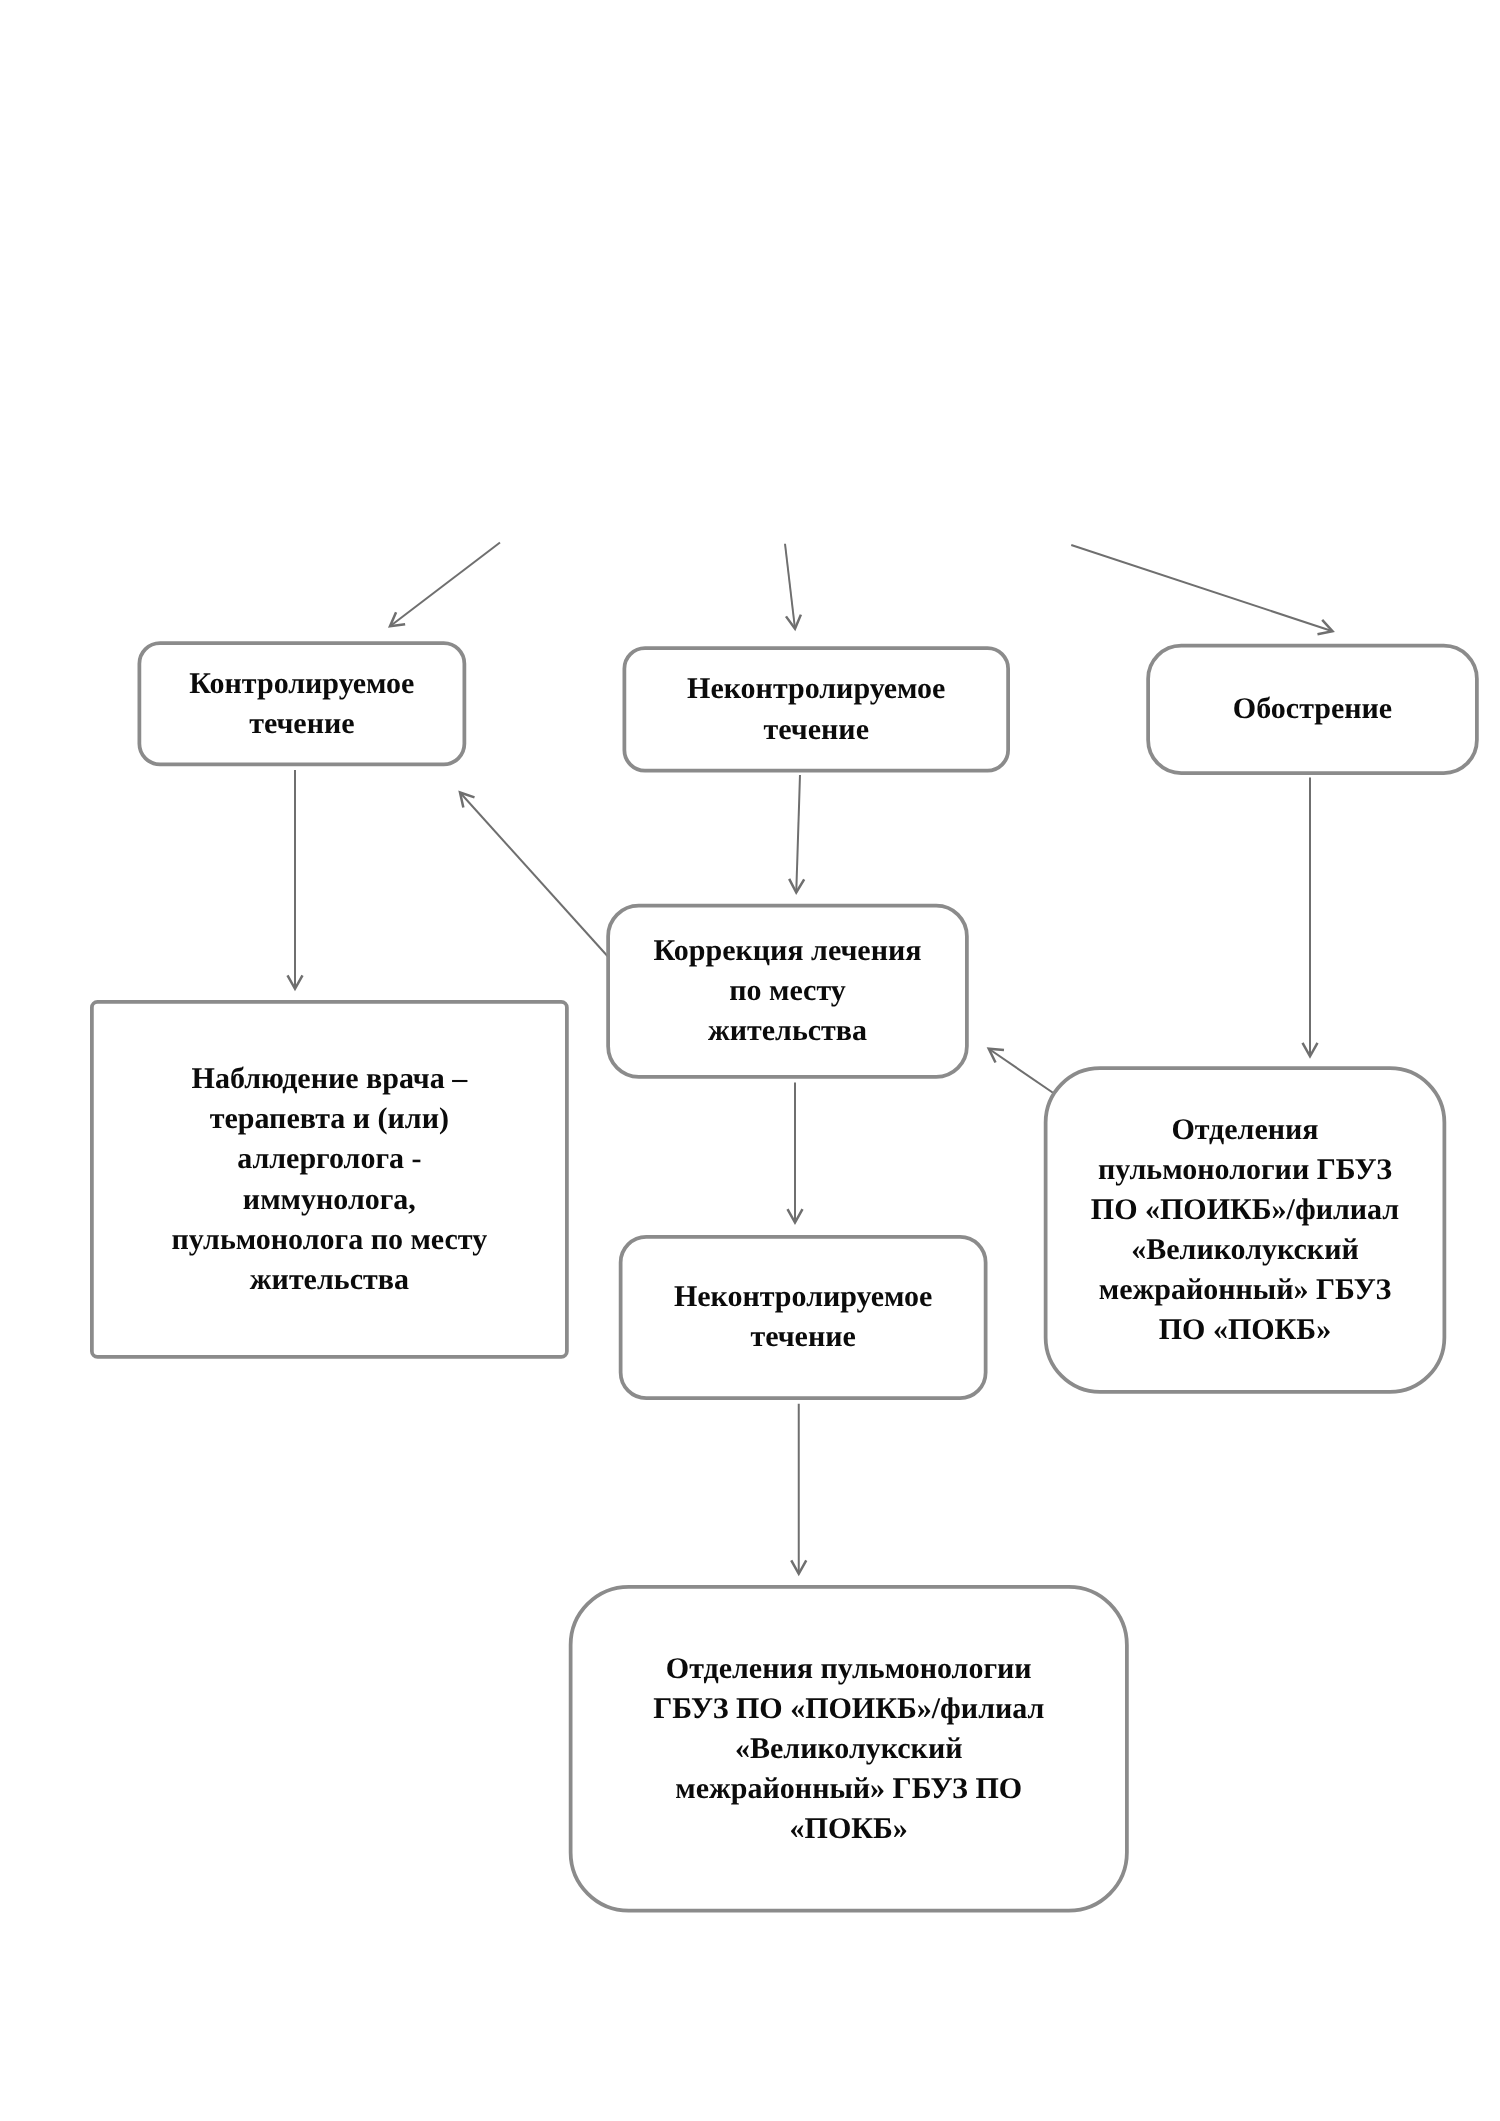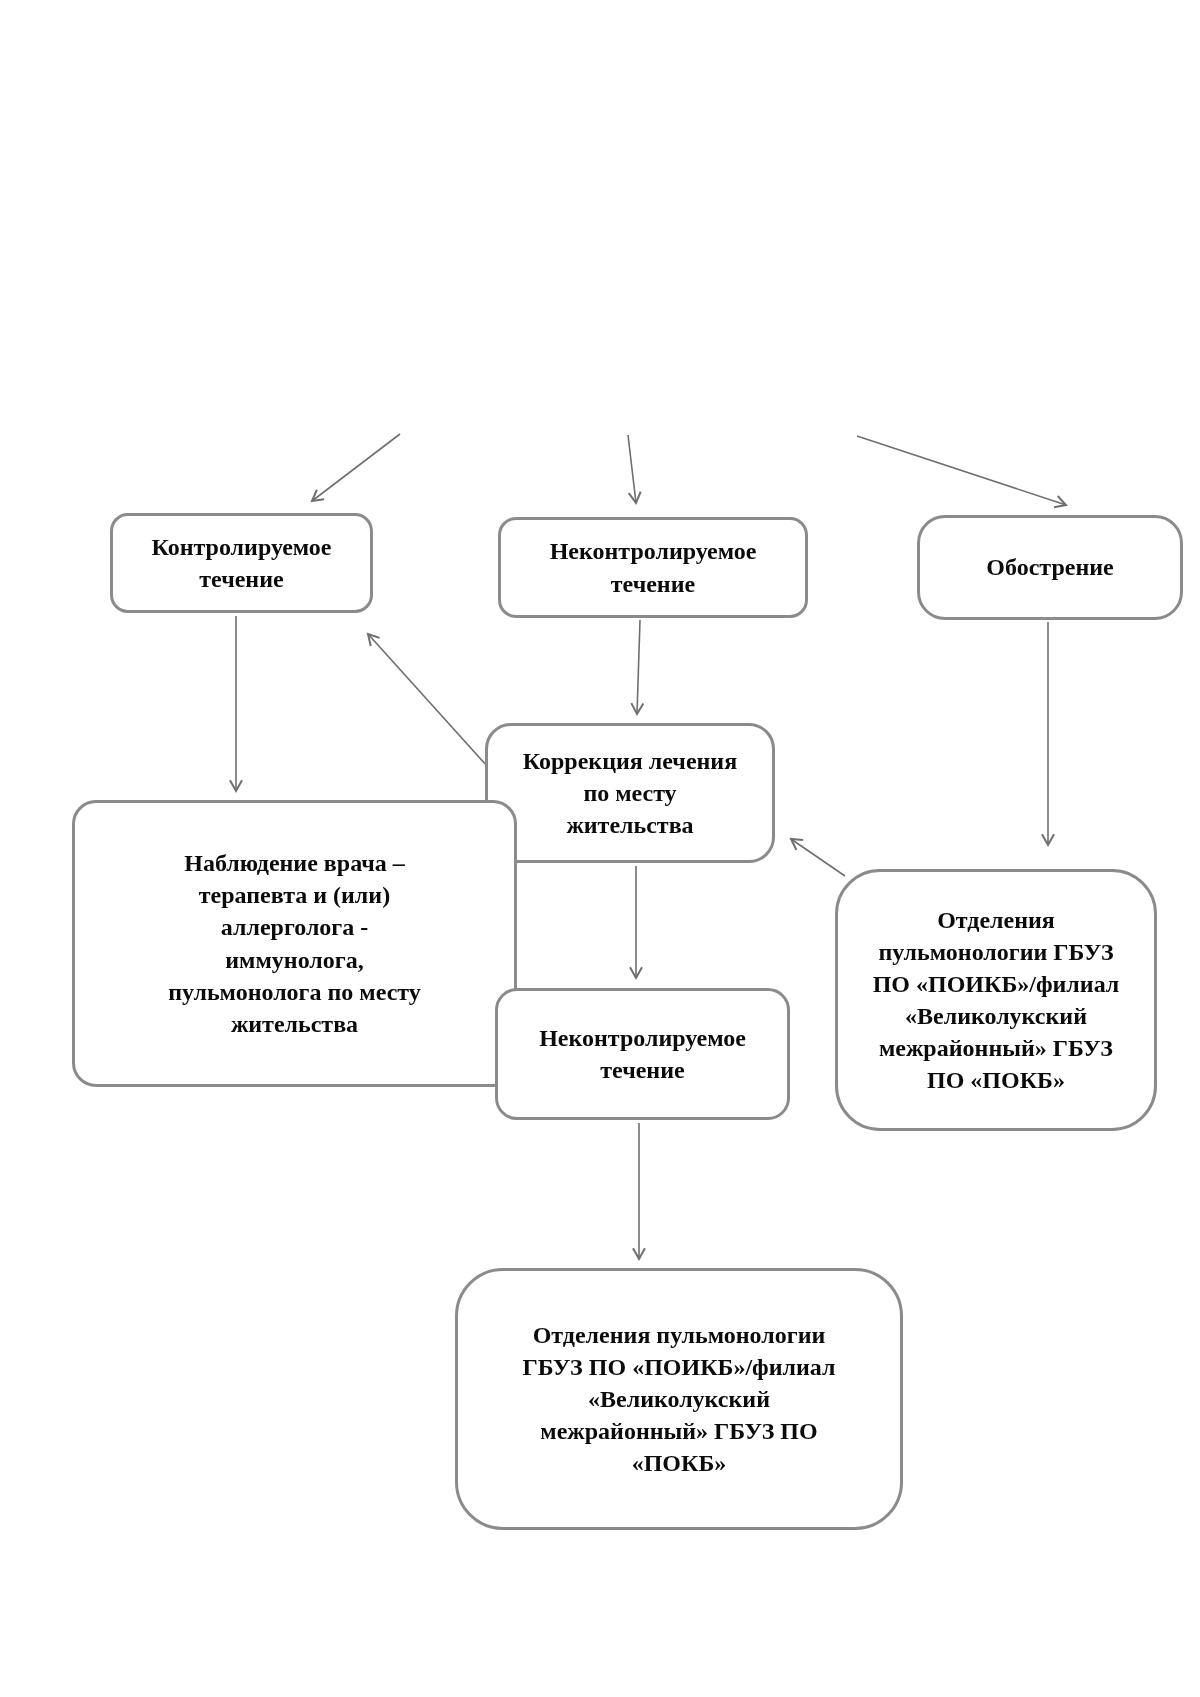--- a/index.html
+++ b/index.html
@@ -43,22 +43,22 @@
     font-size: 24px;
     font-weight: bold;
     line-height: 1.34;
     color: #0b0b0b;
   }
   #n-diagnosis      { left: 393px;  top: 325px;  width: 462px; height: 107px; border-radius: 22px; }
   #n-controlled     { left: 110px;  top: 513px;  width: 263px; height: 100px; border-radius: 18px; font-family: Liberation Serif, serif; }
   #n-uncontrolled   { left: 498px;  top: 517px;  width: 310px; height: 101px; border-radius: 18px; }
   #n-exacerbation   { left: 917px;  top: 515px;  width: 266px; height: 105px; border-radius: 28px; }
   #n-correction     { left: 485px;  top: 723px;  width: 290px; height: 140px; border-radius: 26px; }
-  #n-observation    { left: 72px;   top: 800px;  width: 445px; height: 287px; border-radius: 24px; }
-  #n-pulm-dept      { left: 835px;  top: 853px;  width: 322px; height: 262px; border-radius: 45px; margin-top: 16px; }
+  #n-observation    { left: 72px;   top: 800px;  width: 383px; height: 287px; border-radius: 6px; }
+  #n-pulm-dept      { left: 835px;  top: 853px;  width: 322px; height: 262px; border-radius: 45px; }
   #n-uncontrolled2  { left: 495px;  top: 988px;  width: 295px; height: 132px; border-radius: 22px; }
   #n-bottom-dept    { left: 455px;  top: 1268px; width: 448px; height: 262px; border-radius: 48px; }
   #connector-layer {
     position: absolute;
     left: 0;
     top: 0;
     width: 1200px;
     height: 1697px;
     pointer-events: none;
   }

